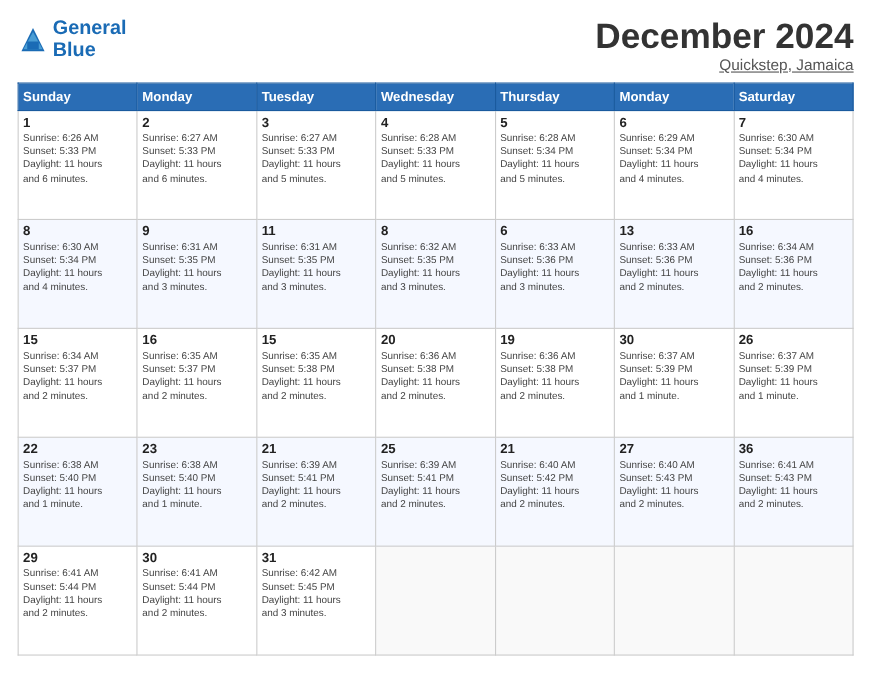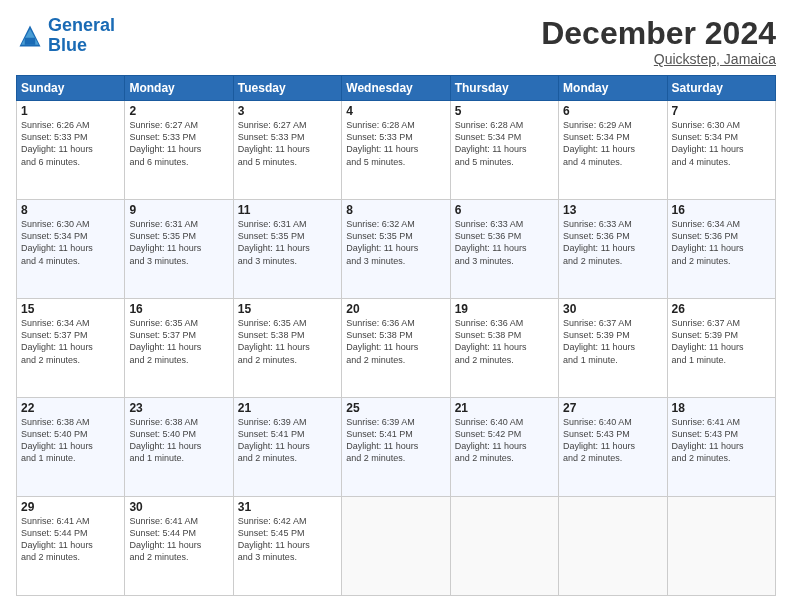--- a/index.html
+++ b/index.html
@@ -244,21 +244,21 @@
           </td>
           <td>
             <span class="day-num">21</span>
             <div class="day-info">Sunrise: 6:40 AM<br>Sunset: 5:42 PM<br>Daylight: 11 hours<br>and 2 minutes.</div>
           </td>
           <td>
             <span class="day-num">27</span>
             <div class="day-info">Sunrise: 6:40 AM<br>Sunset: 5:43 PM<br>Daylight: 11 hours<br>and 2 minutes.</div>
           </td>
           <td>
-            <span class="day-num">18</span>
+            <span class="day-num">36</span>
             <div class="day-info">Sunrise: 6:41 AM<br>Sunset: 5:43 PM<br>Daylight: 11 hours<br>and 2 minutes.</div>
           </td>
         </tr>
         <tr>
           <td>
             <span class="day-num">29</span>
             <div class="day-info">Sunrise: 6:41 AM<br>Sunset: 5:44 PM<br>Daylight: 11 hours<br>and 2 minutes.</div>
           </td>
           <td>
             <span class="day-num">30</span>

